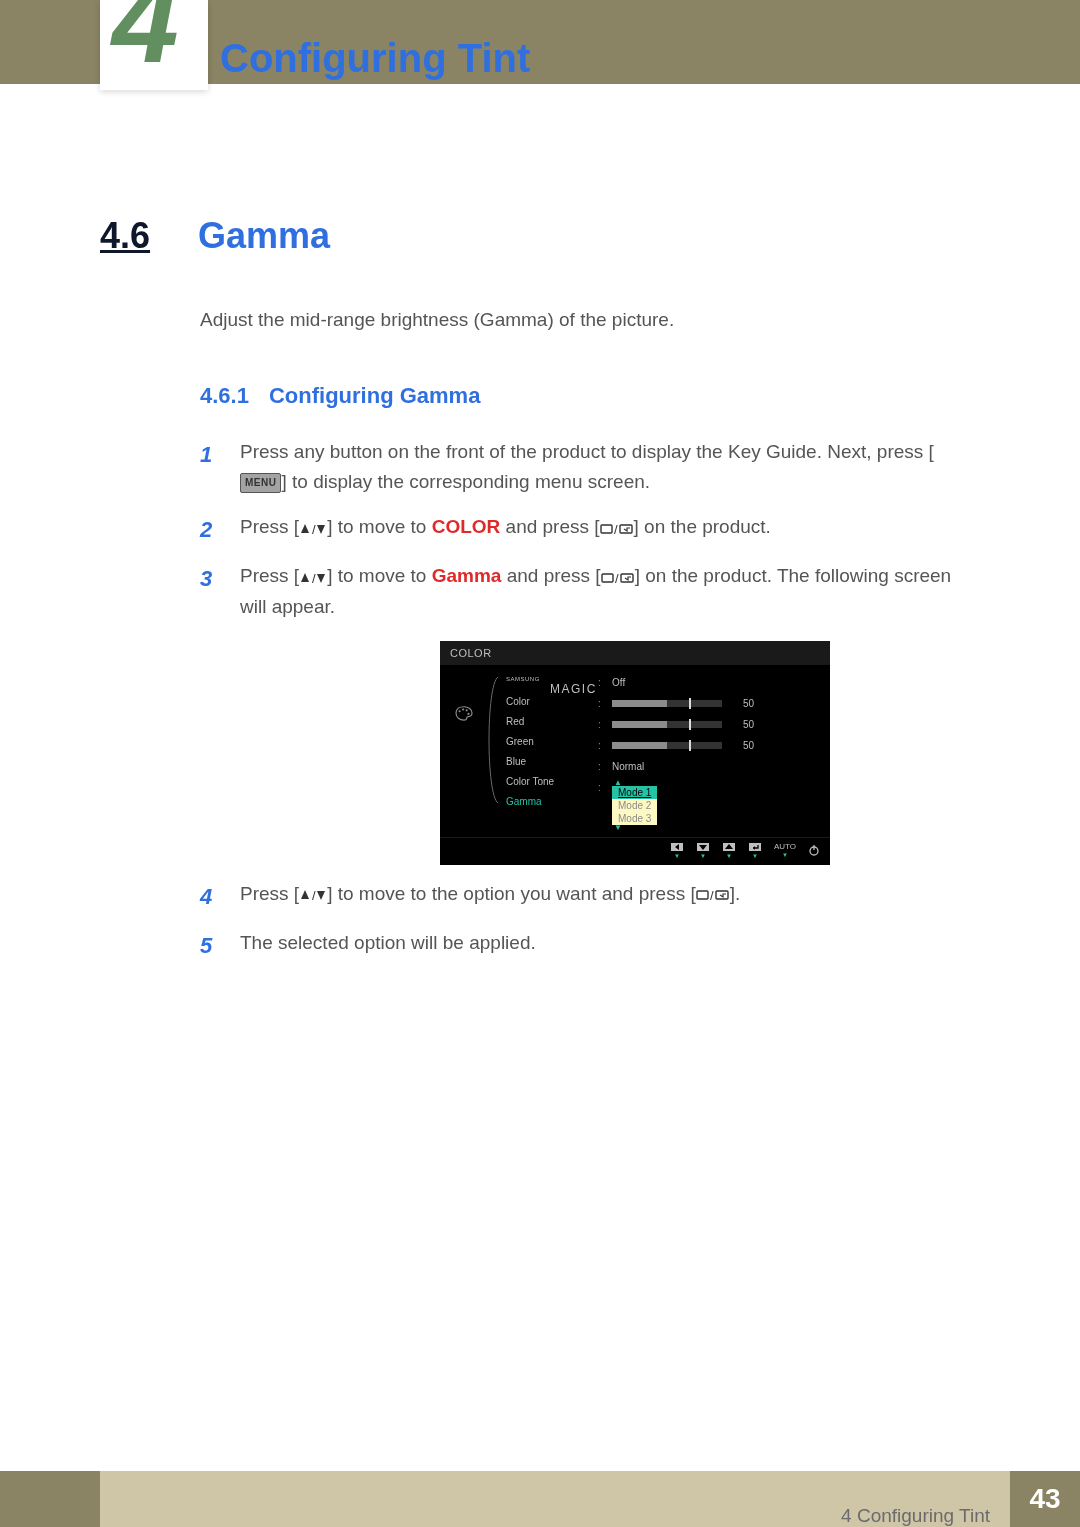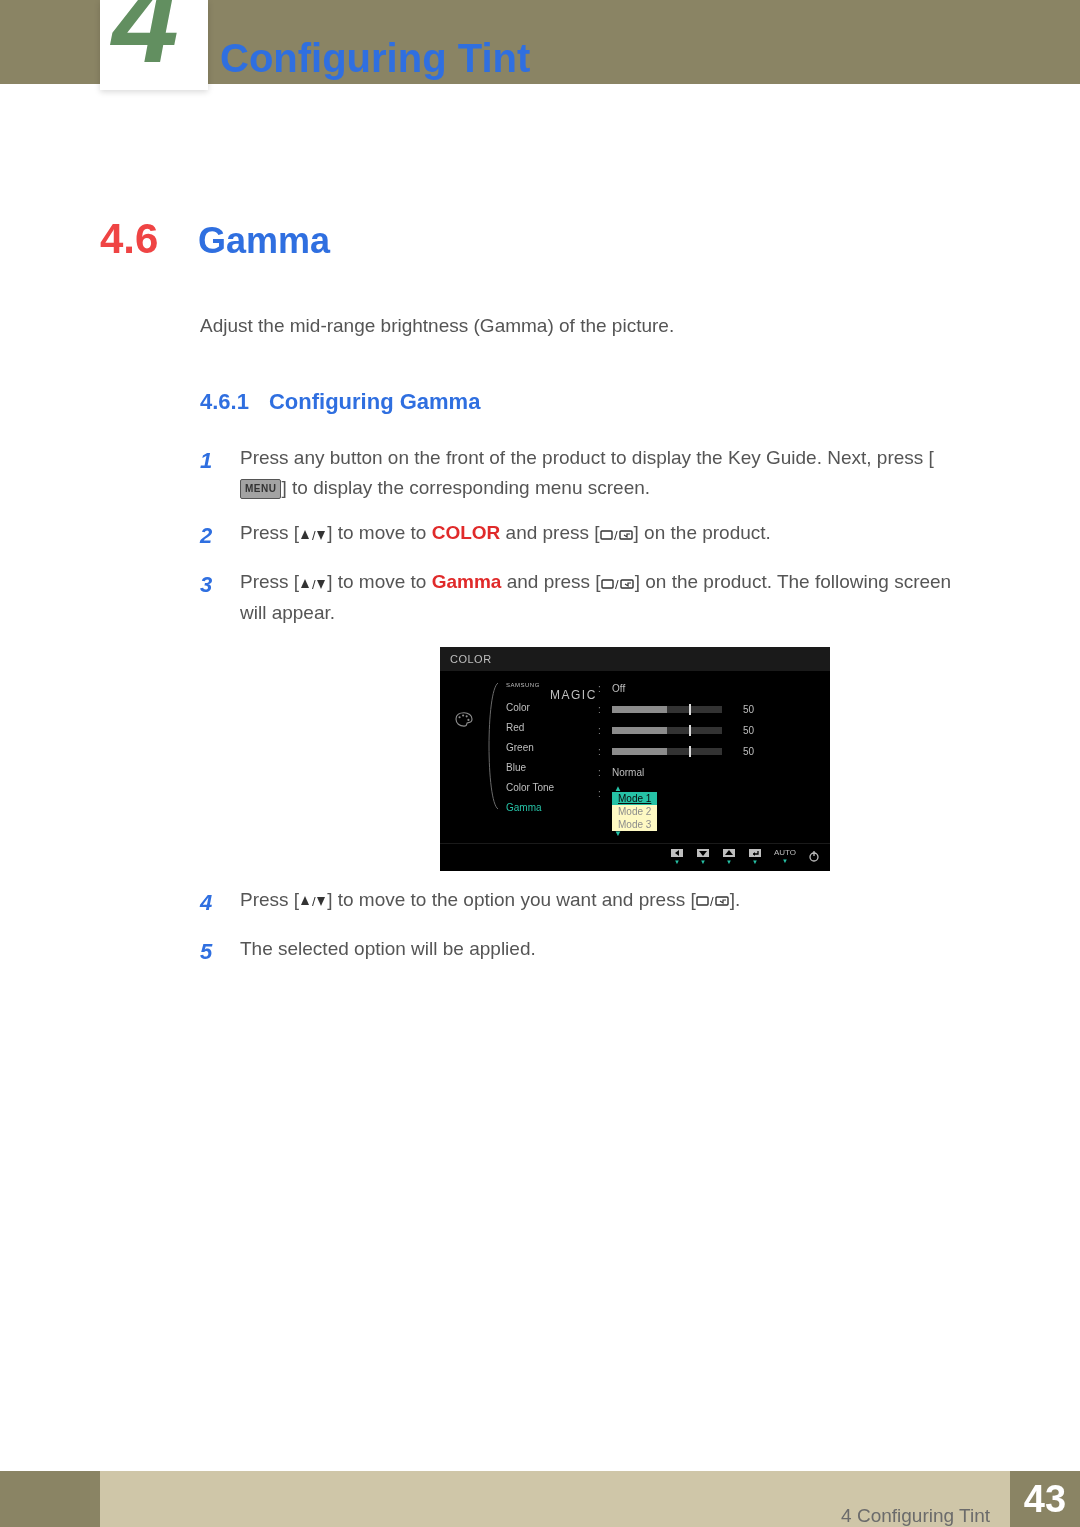--- a/index.html
+++ b/index.html
@@ -19,21 +19,21 @@
     color: #628f60; letter-spacing: -6px; line-height: 1;
   }
   .chapter-title {
     position: absolute; left: 220px; top: 36px;
     font-size: 40px; font-weight: 600; color: #2f6fe0;
   }
 
   .content { position: absolute; left: 100px; top: 215px; width: 870px; }
 
   .sec-row { display: flex; gap: 28px; align-items: baseline; }
-  .sec-num { font-size: 42px; font-weight: 600; color: #ef4444; width: 70px; }
+  .sec-num { font-size: 36px; font-weight: 600; color: #0f172a; width: 70px; text-decoration: underline; }
   .sec-title { font-size: 36px; font-weight: 600; color: #2f6fe0; }
 
   .sec-desc { margin: 52px 0 0 100px; font-size: 19px; color: #555; }
 
   .sub-row { margin: 52px 0 0 100px; display: flex; gap: 20px; align-items: baseline; }
   .sub-num { font-size: 22px; font-weight: 600; color: #2f6fe0; }
   .sub-title { font-size: 22px; font-weight: 600; color: #2f6fe0; }
 
   .steps { margin: 28px 0 0 100px; }
   .step { display: flex; gap: 18px; margin-bottom: 14px; line-height: 1.6; font-size: 19px; }
@@ -88,21 +88,21 @@
 
   
   .page-footer {
     position: absolute; left: 0; bottom: 0; width: 1080px; height: 56px;
     display: flex; align-items: stretch;
   }
   .page-footer .lstrip { width: 100px; background: #8a8464; }
   .page-footer .mid { flex: 1; background: #cfc6a8; display: flex; align-items: flex-end; justify-content: flex-end; padding-right: 20px; }
   .page-footer .crumb { font-size: 19px; color: #6b6b6b; }
   .page-footer .pno { width: 70px; background: #8a8464; display: flex; align-items: center; justify-content: center; }
-  .page-footer .pno span { font-size: 38px; font-weight: 700; color: #fff; }
+  .page-footer .pno span { font-size: 28px; font-weight: 700; color: #fff; }
 </style>
 </head>
 <body>
 <div class="page">
 
   <div class="topbar"></div>
   <div class="chapter-badge">
     <div class="chapter-big">4</div>
   </div>
   <div class="chapter-title">Configuring Tint</div>

